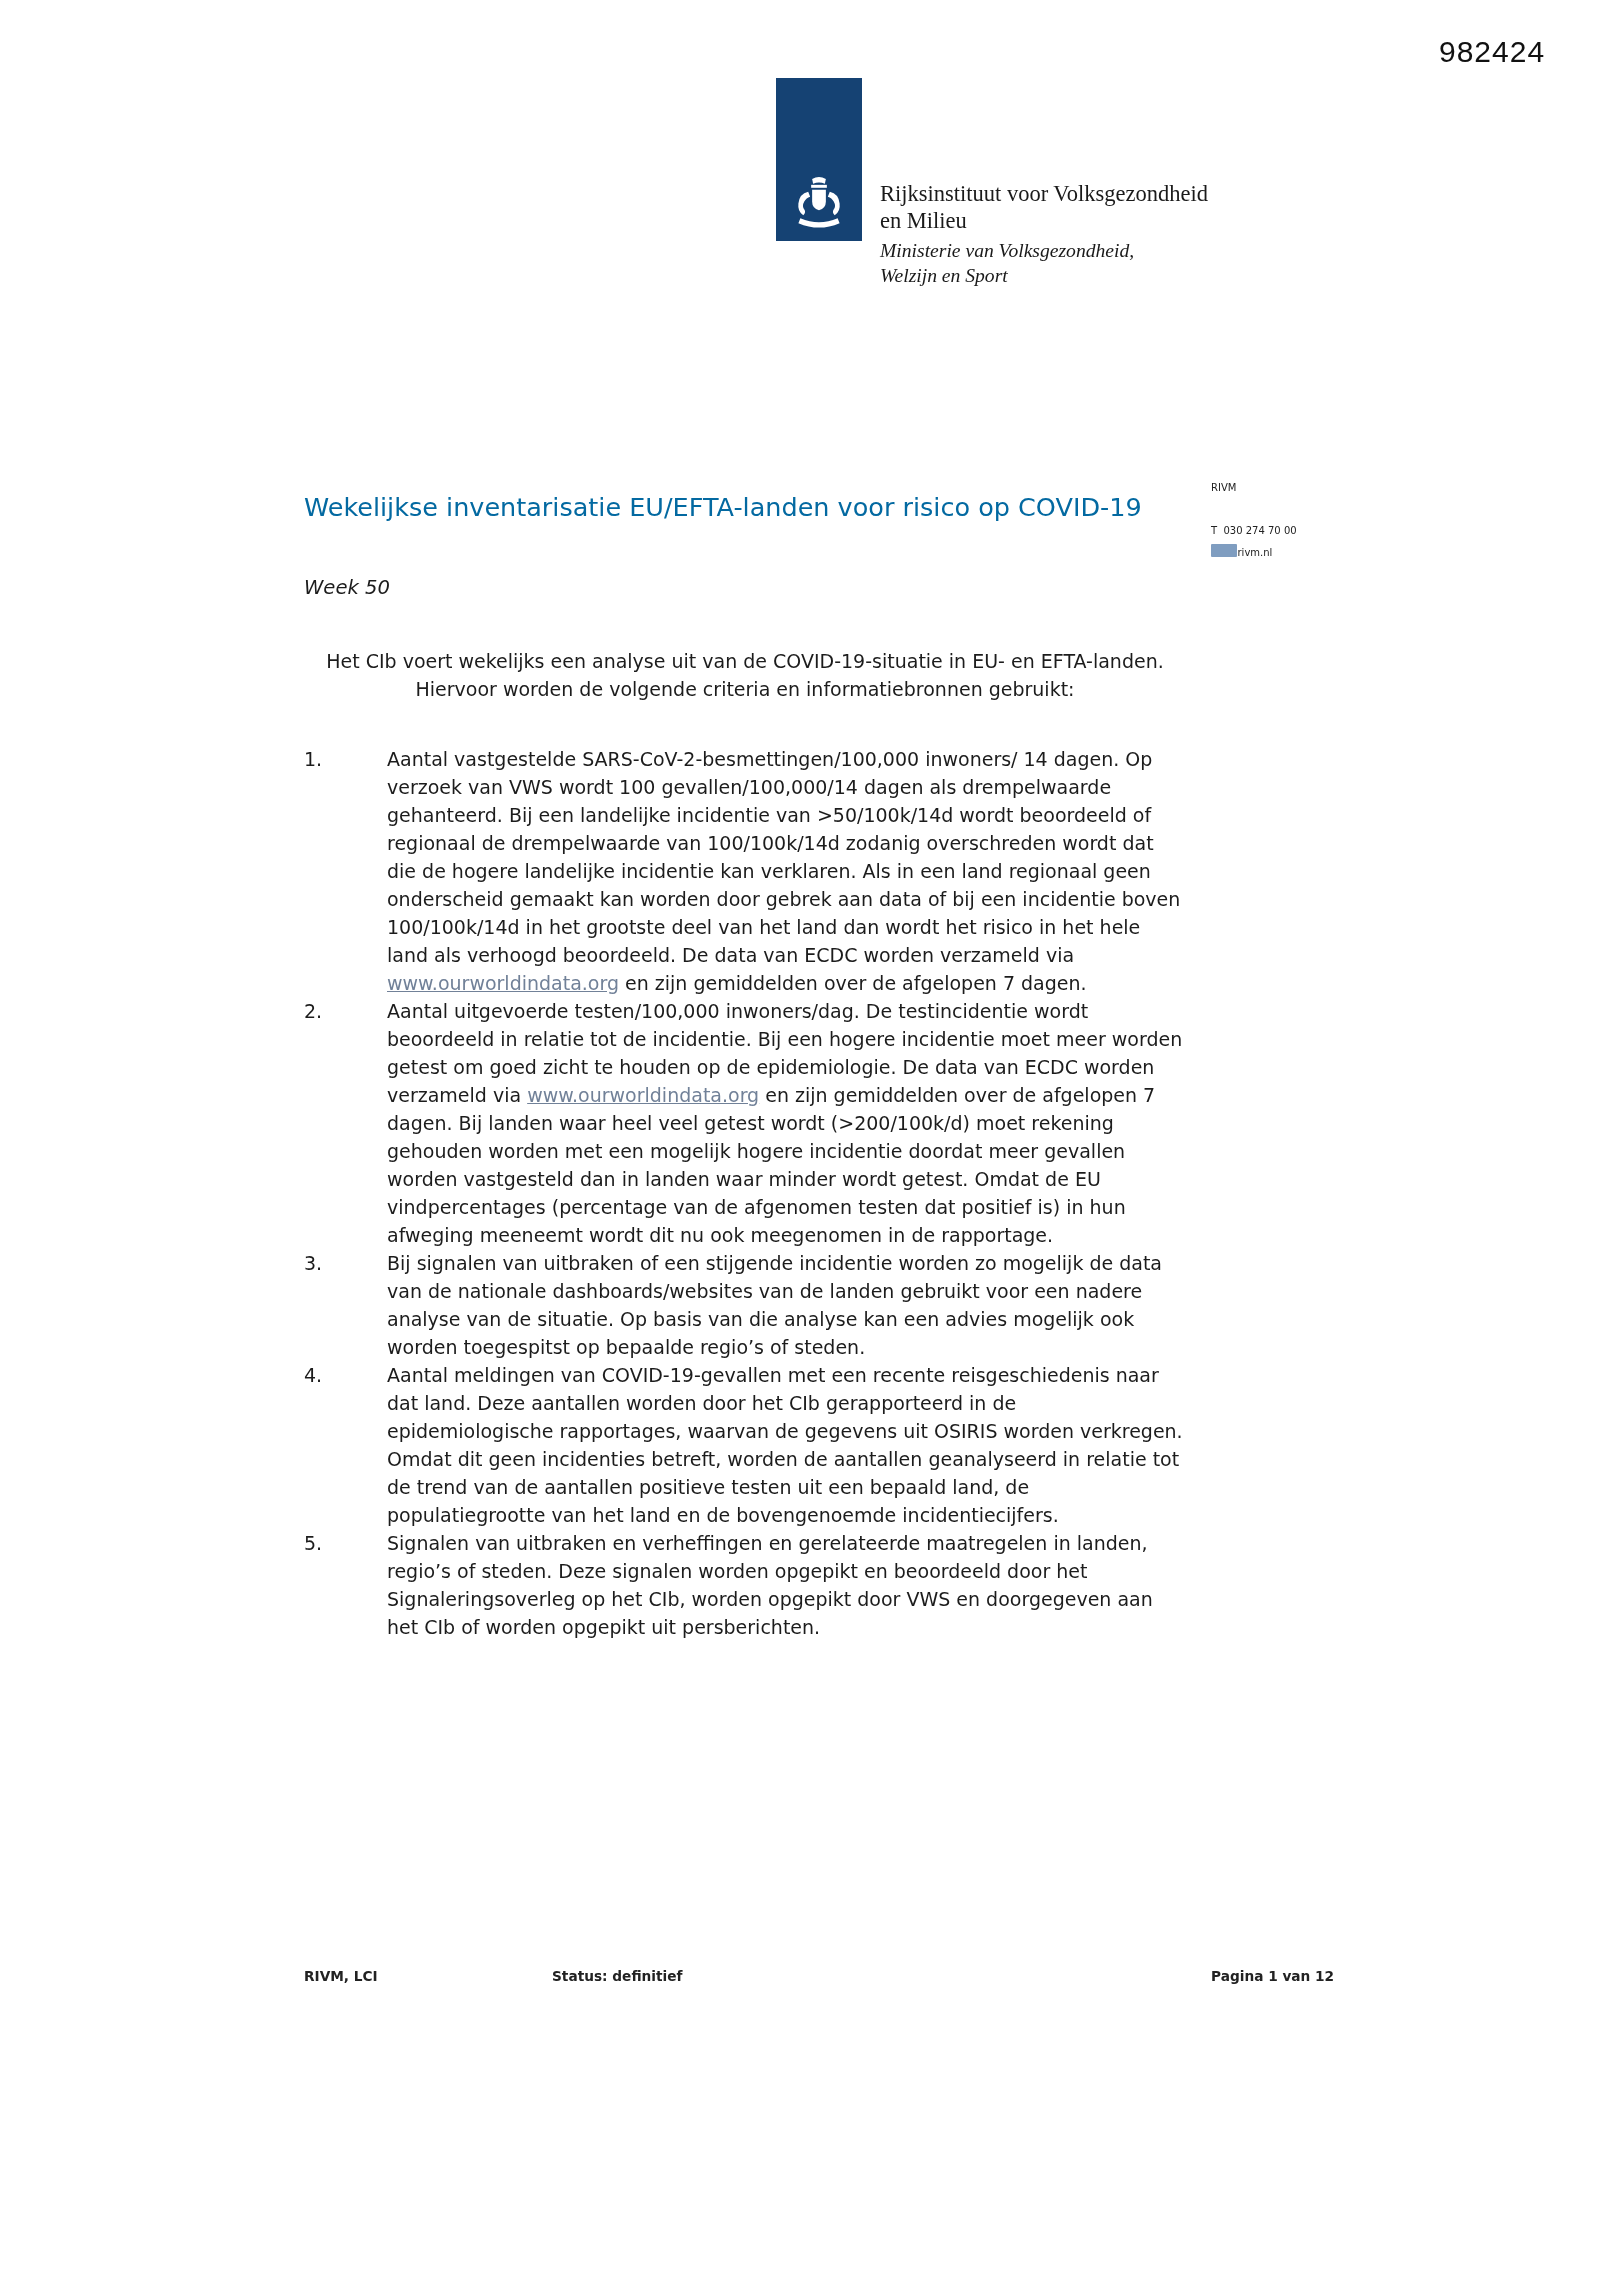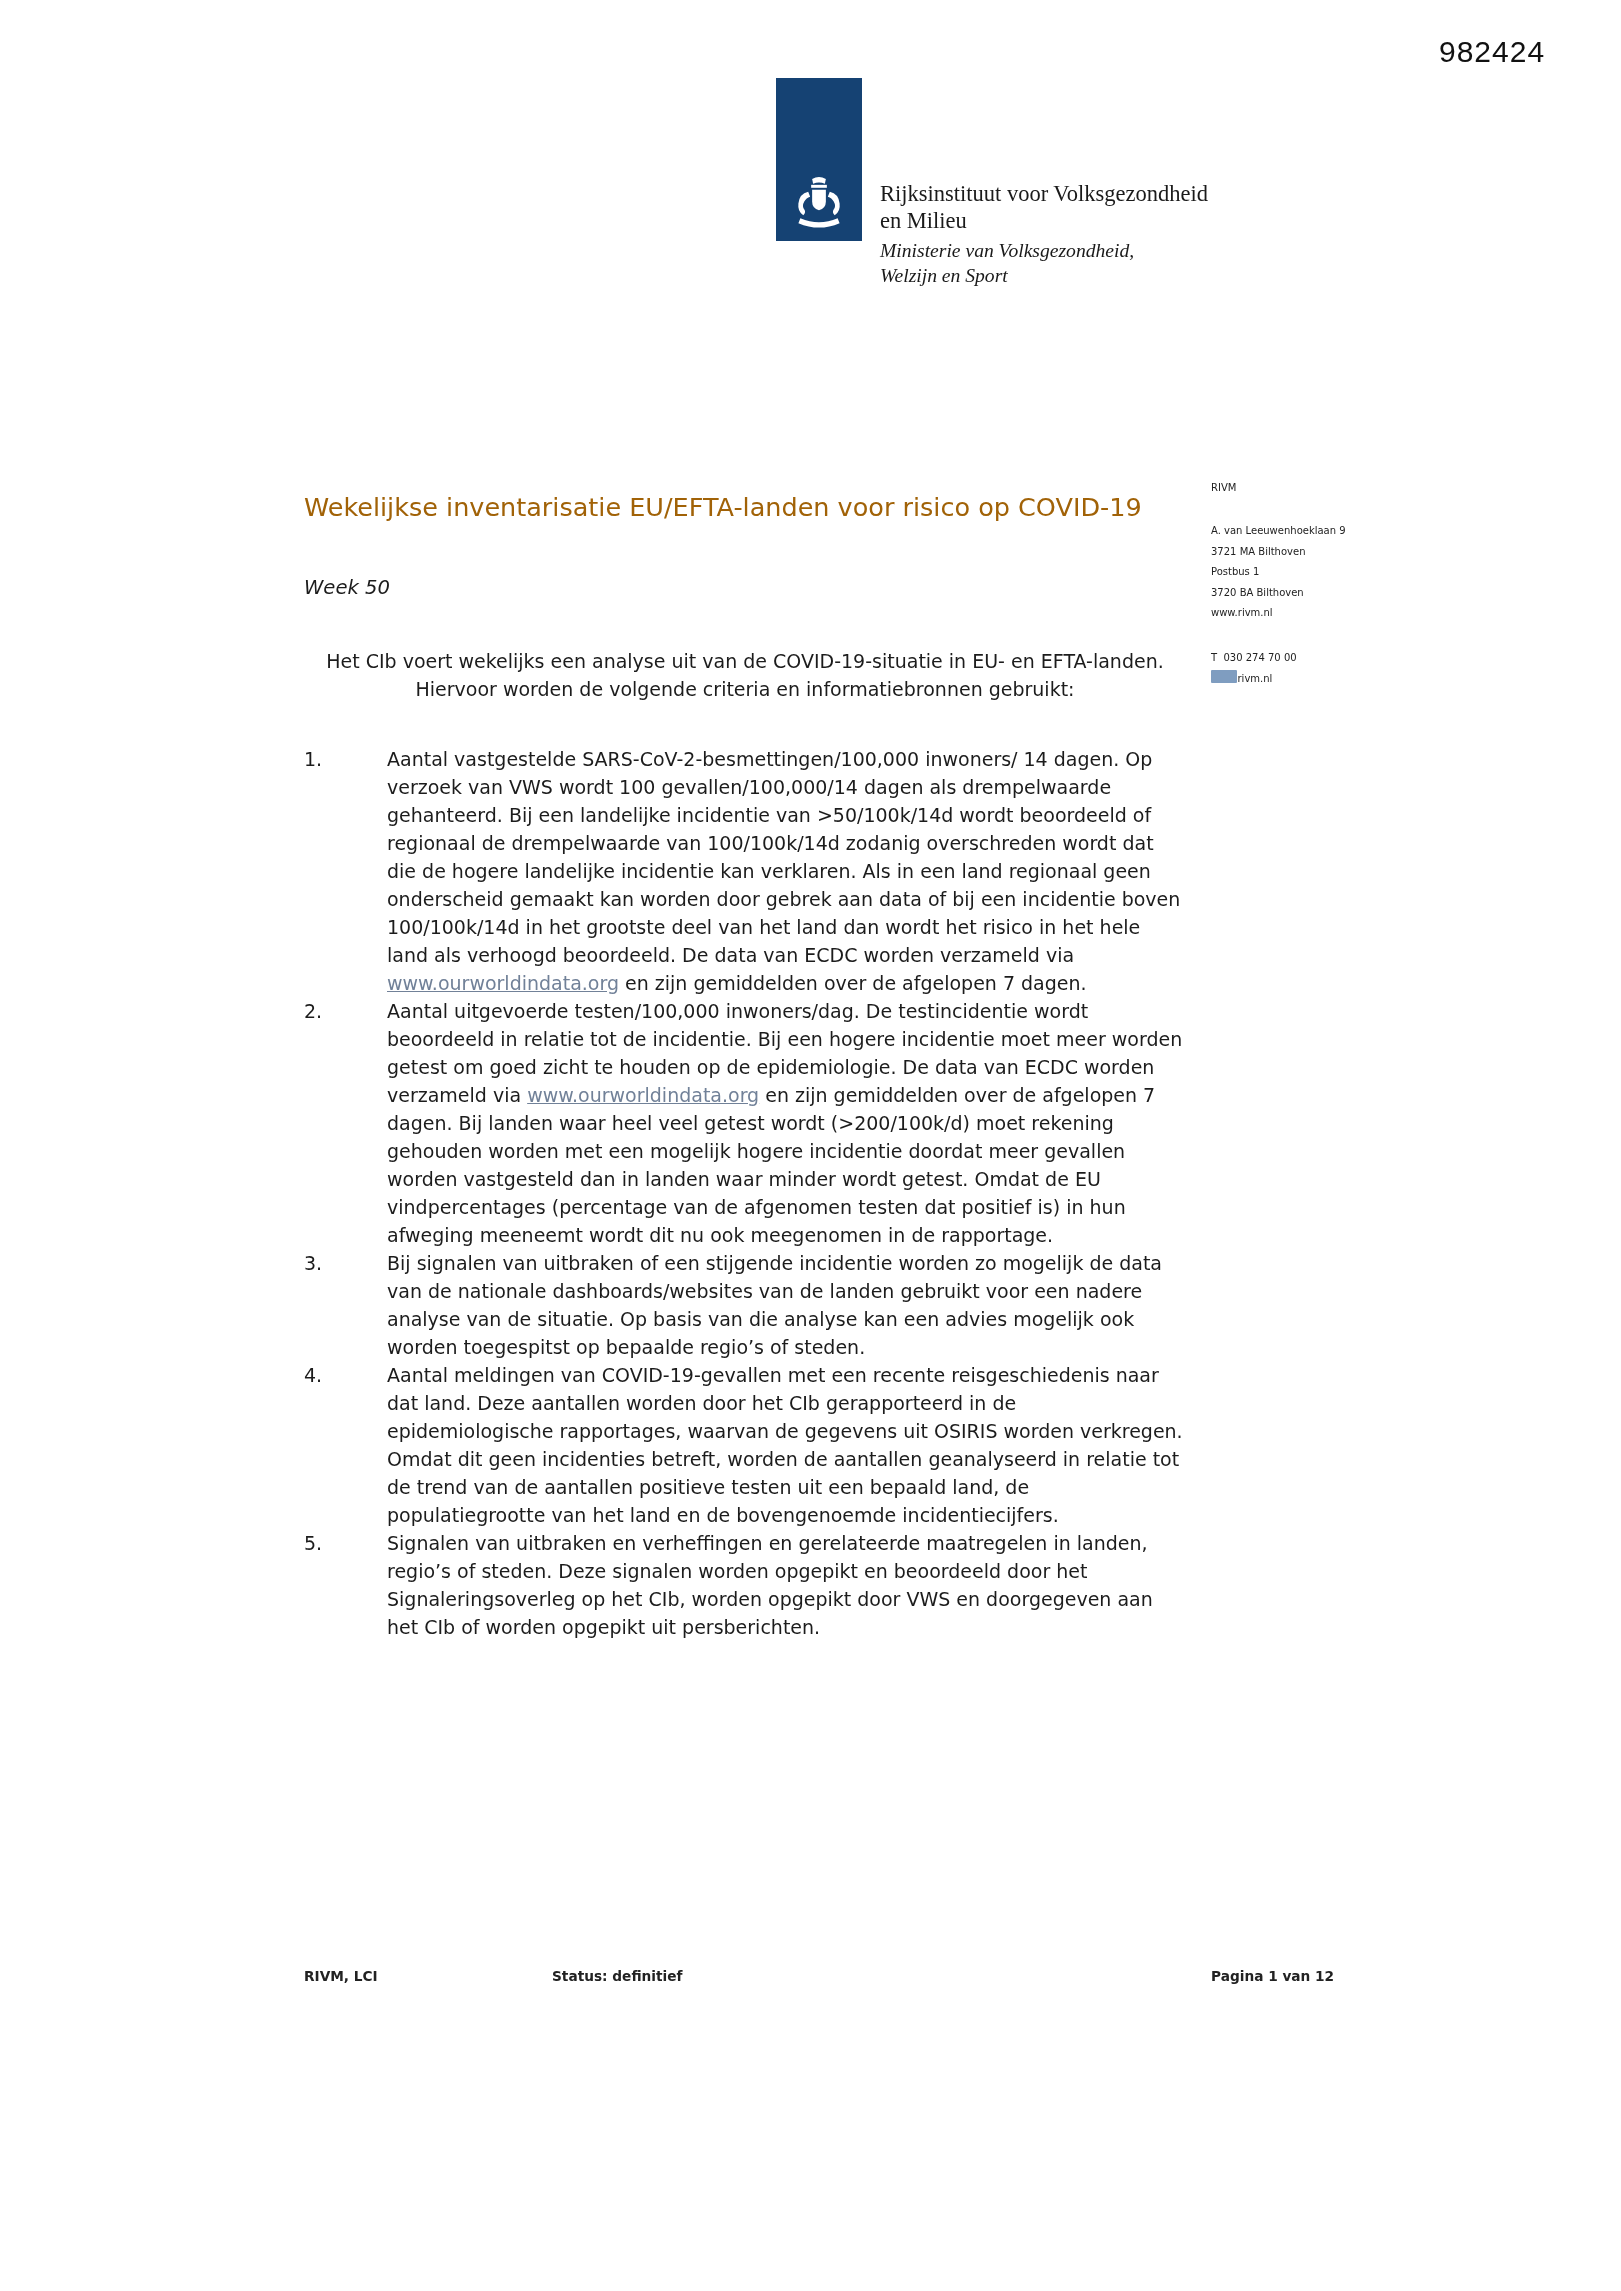--- a/index.html
+++ b/index.html
@@ -28,21 +28,21 @@
   }
   .logo-emblem { position: absolute; left: 50%; bottom: 4.9px; transform: translateX(-50%); }
   .logo-text { position: absolute; left: 104px; top: 102px; width: 451px; font-family: "Liberation Serif", serif; }
   .org-line { font-size: 22.5px; line-height: 27.4px; color: #1a1a1a; }
   .ministry-line { font-size: 19.6px; line-height: 25.5px; font-style: italic; color: #1a1a1a; }
   .ministry-block { margin-top: 3px; }
 
   
   .main-title {
     position: absolute; left: 304px; top: 472px; width: 853px;
-    font-size: 25.5px; line-height: 36px; font-weight: 400; color: #a16207;
+    font-size: 25.5px; line-height: 36px; font-weight: 400; color: #0369a1;
   }
   .week-label { position: absolute; left: 304px; top: 576px; font-size: 19.6px; font-style: italic; color: #1c1c1c; text-align: right; }
   .intro-text { position: absolute; left: 304px; top: 628px; width: 882px; font-size: 19px; line-height: 28px; text-align: center; }
 
   .criteria-list { position: absolute; left: 304px; top: 745px; width: 882px; }
   .list-item { display: flex; }
   .list-num { flex: 0 0 83px; width: 83px; font-size: 19px; line-height: 28px; }
   .list-body { flex: 1; font-size: 19px; line-height: 28px; }
   a.doclink { color: var(--link, #718198); text-decoration: underline; cursor: pointer; }
 
@@ -115,27 +115,20 @@
       <div class="list-body">Aantal meldingen van COVID-19-gevallen met een recente reisgeschiedenis naar dat land. Deze aantallen worden door het CIb gerapporteerd in de epidemiologische rapportages, waarvan de gegevens uit OSIRIS worden verkregen. Omdat dit geen incidenties betreft, worden de aantallen geanalyseerd in relatie tot de trend van de aantallen positieve testen uit een bepaald land, de populatiegrootte van het land en de bovengenoemde incidentiecijfers.</div>
     </div>
     <div class="list-item">
       <div class="list-num">5.</div>
       <div class="list-body">Signalen van uitbraken en verheffingen en gerelateerde maatregelen in landen, regio’s of steden. Deze signalen worden opgepikt en beoordeeld door het Signaleringsoverleg op het CIb, worden opgepikt door VWS en doorgegeven aan het CIb of worden opgepikt uit persberichten.</div>
     </div>
   </div>
 
 <div class="sidebar">
   <div class="sidebar-org">RIVM</div>
-  <div class="sidebar-address">
-    <div>A. van Leeuwenhoeklaan 9</div>
-    <div>3721 MA Bilthoven</div>
-    <div>Postbus 1</div>
-    <div>3720 BA Bilthoven</div>
-    <div>www.rivm.nl</div>
-  </div>
   <div class="sidebar-phone">T  030 274 70 00</div>
   <div class="sidebar-email"><span class="redact-box"></span><span>rivm.nl</span></div>
 </div>
 
 <div class="footer">
   <span class="footer-left">RIVM, LCI</span>
   <span class="footer-center">Status: definitief</span>
   <span class="footer-right">Pagina 1 van 12</span>
 </div>
 

